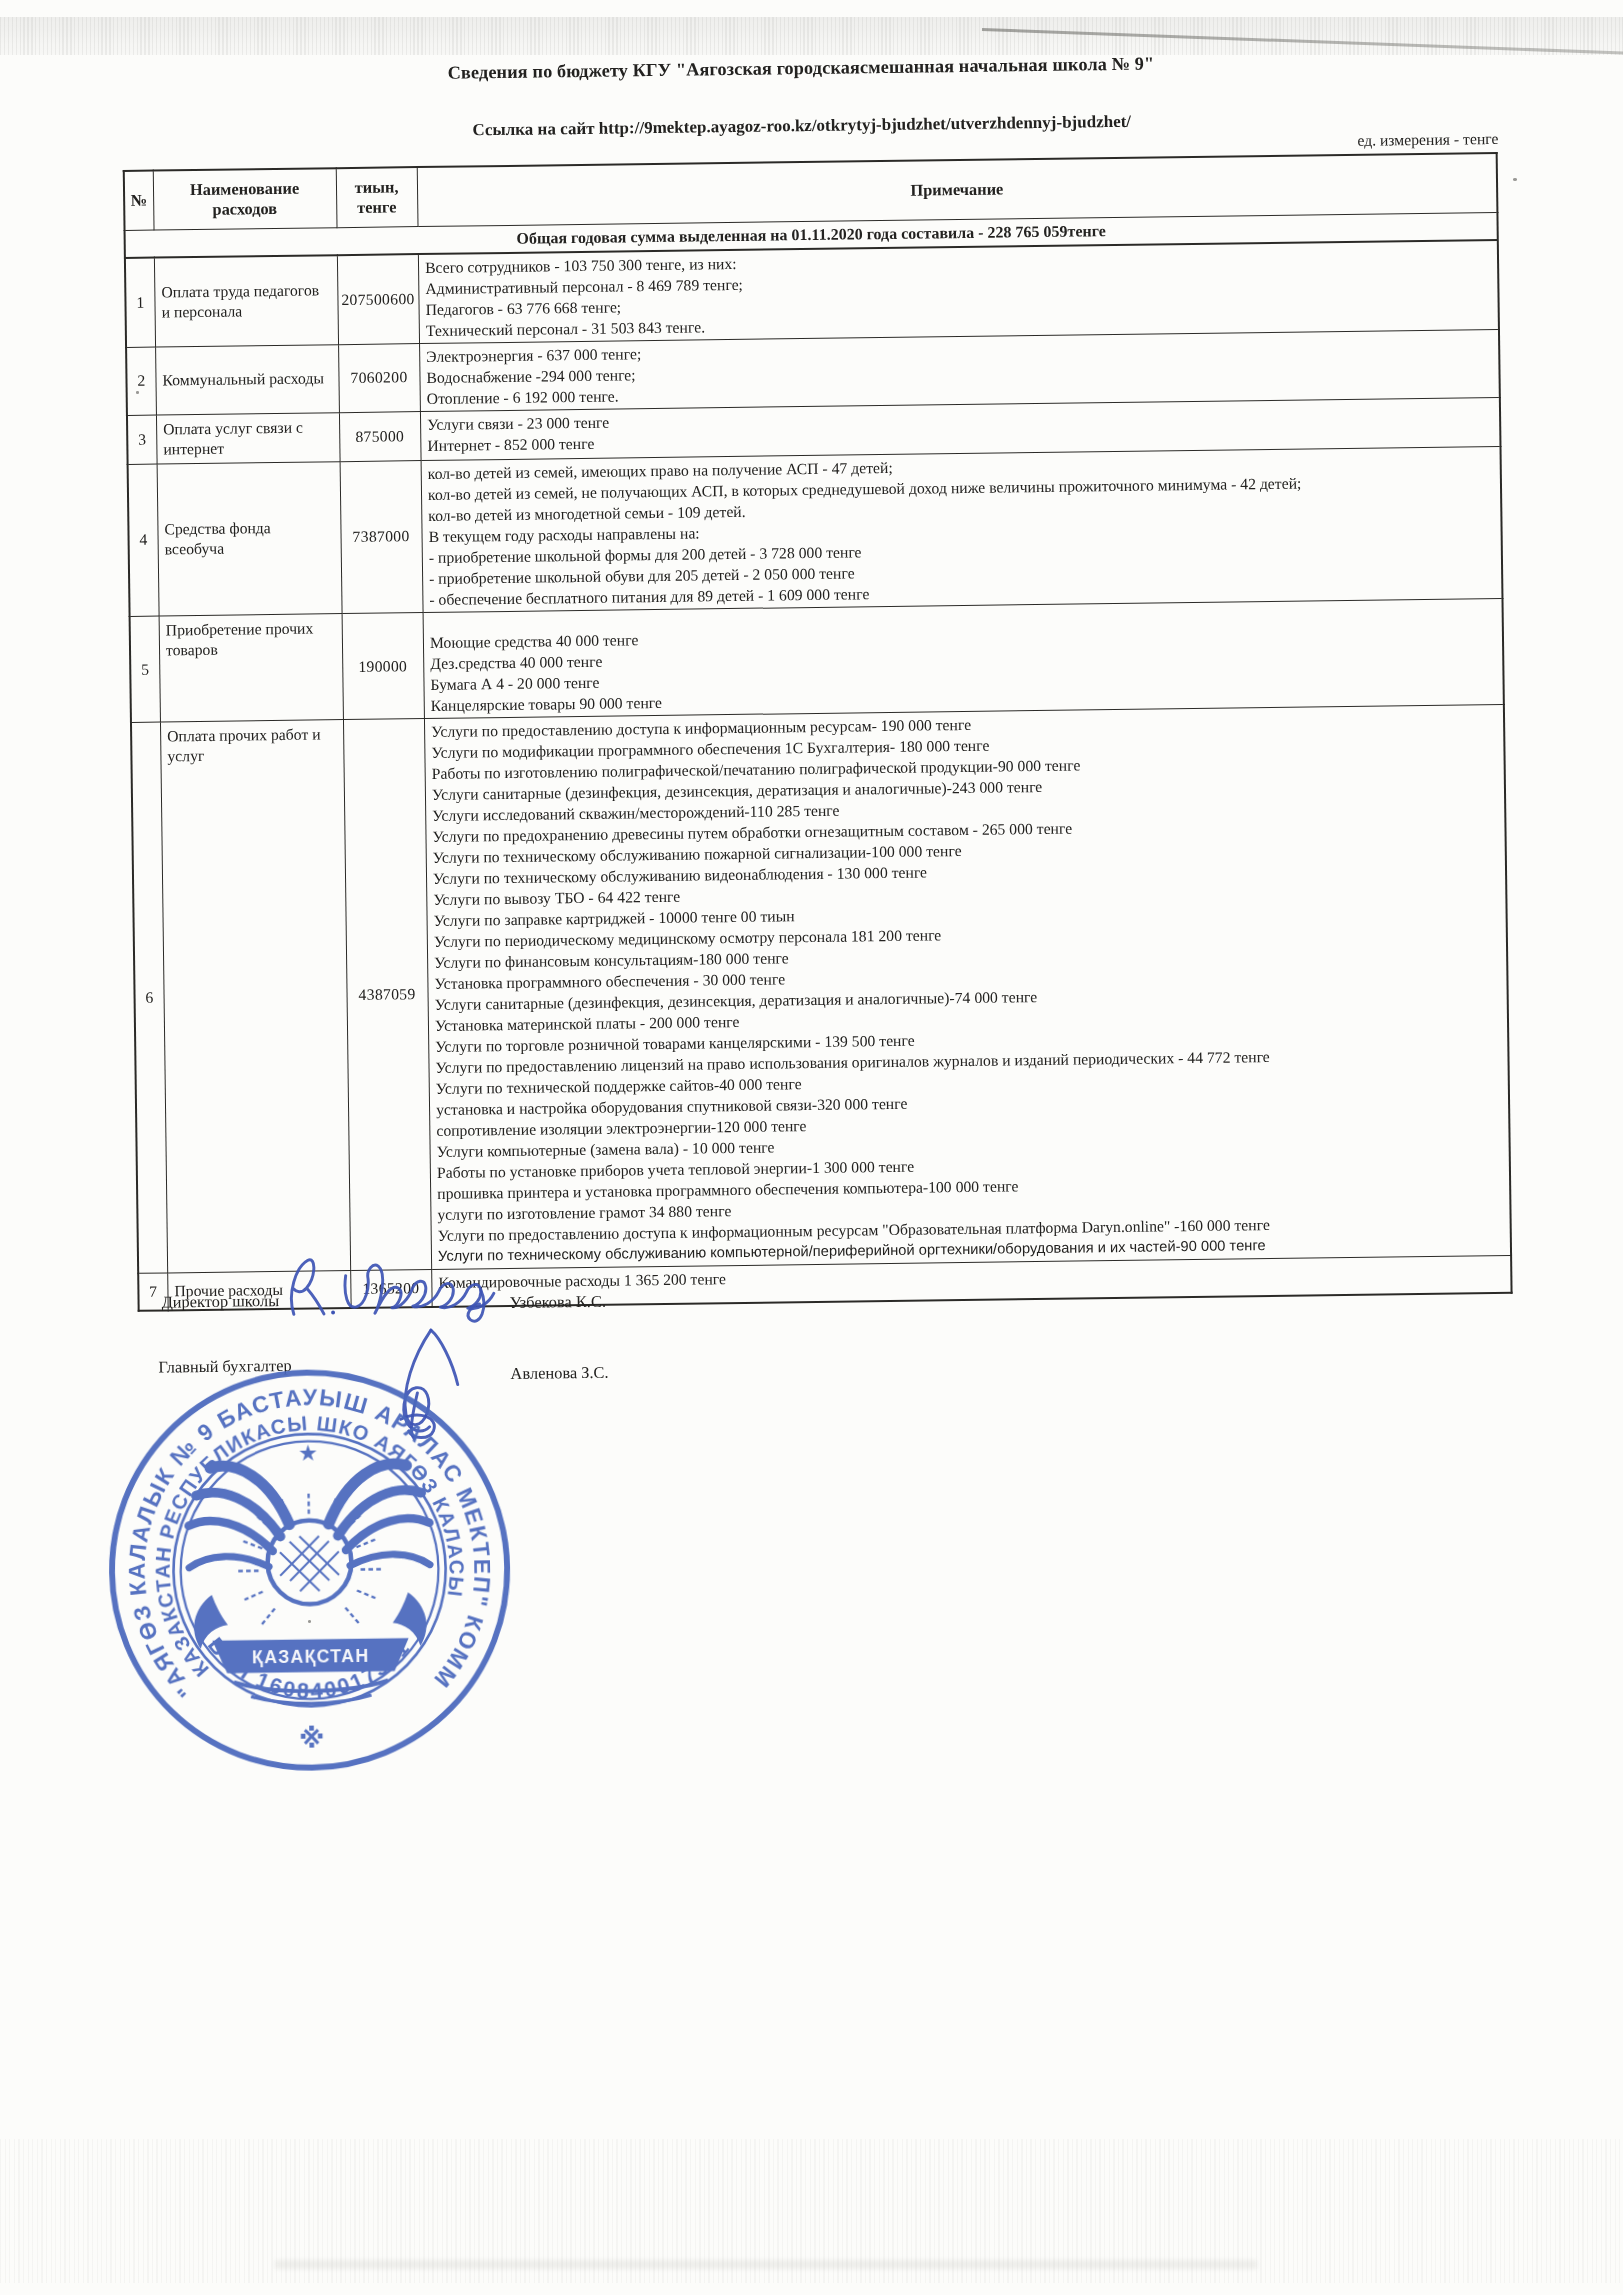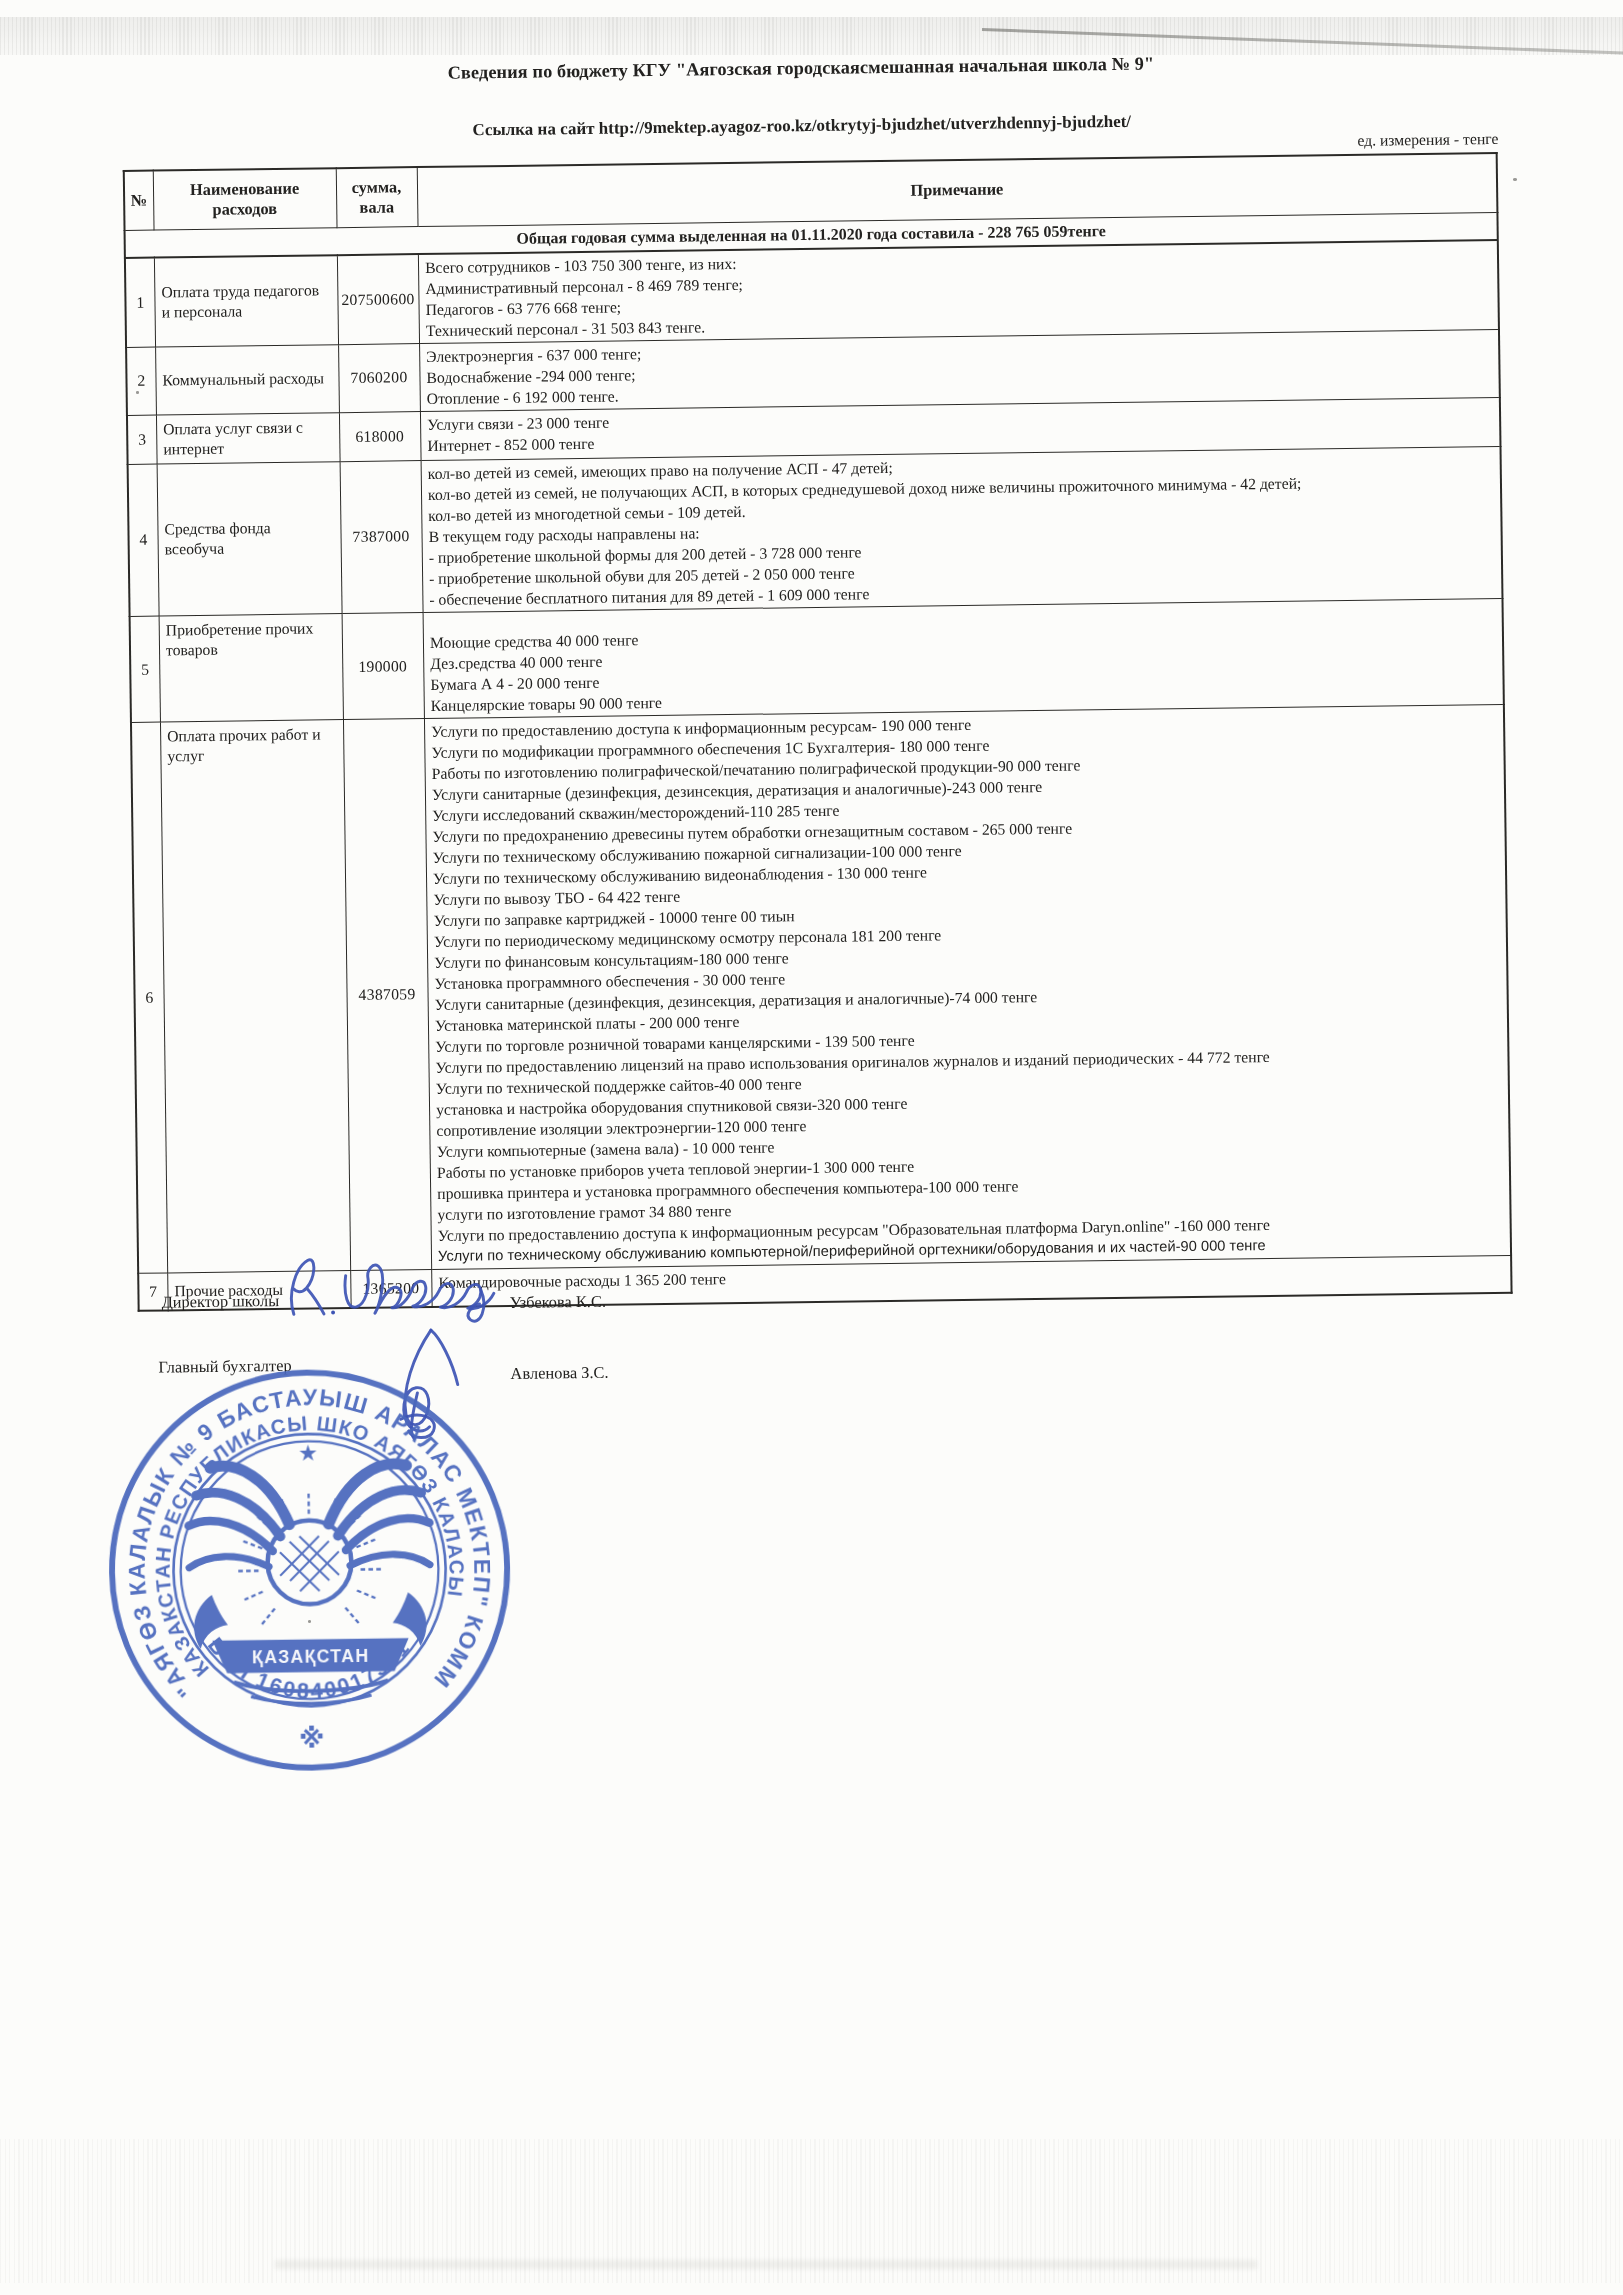--- a/index.html
+++ b/index.html
@@ -92,21 +92,21 @@
       <colgroup>
           <col class="c1">
           <col class="c2">
           <col class="c3">
           <col class="c4">
         </colgroup>
       <thead>
         <tr>
           <th>№</th>
           <th>Наименование расходов</th>
-          <th>сумма, вала</th>
+          <th>тиын, тенге</th>
           <th>Примечание</th>
         </tr>
       </thead>
       <tbody>
         <tr class="total-row">
           <td colspan="4">Общая годовая сумма выделенная на 01.11.2020 года составила - 228 765 059тенге</td>
         </tr>
       <tr data-num="1">
             <td class="num">1</td>
             <td class="name">Оплата труда педагогов и персонала</td>
@@ -124,21 +124,21 @@
             <td class="sum">7060200</td>
             <td class="notes">
               <div class="note-line">Электроэнергия - 637 000 тенге;</div>
               <div class="note-line">Водоснабжение -294 000 тенге;</div>
               <div class="note-line">Отопление - 6 192 000 тенге.</div>
             </td>
           </tr>
           <tr data-num="3">
             <td class="num">3</td>
             <td class="name">Оплата услуг связи с интернет</td>
-            <td class="sum">618000</td>
+            <td class="sum">875000</td>
             <td class="notes">
               <div class="note-line">Услуги связи - 23 000 тенге</div>
               <div class="note-line">Интернет - 852 000 тенге</div>
             </td>
           </tr>
           <tr data-num="4">
             <td class="num">4</td>
             <td class="name">Средства фонда всеобуча</td>
             <td class="sum">7387000</td>
             <td class="notes">

